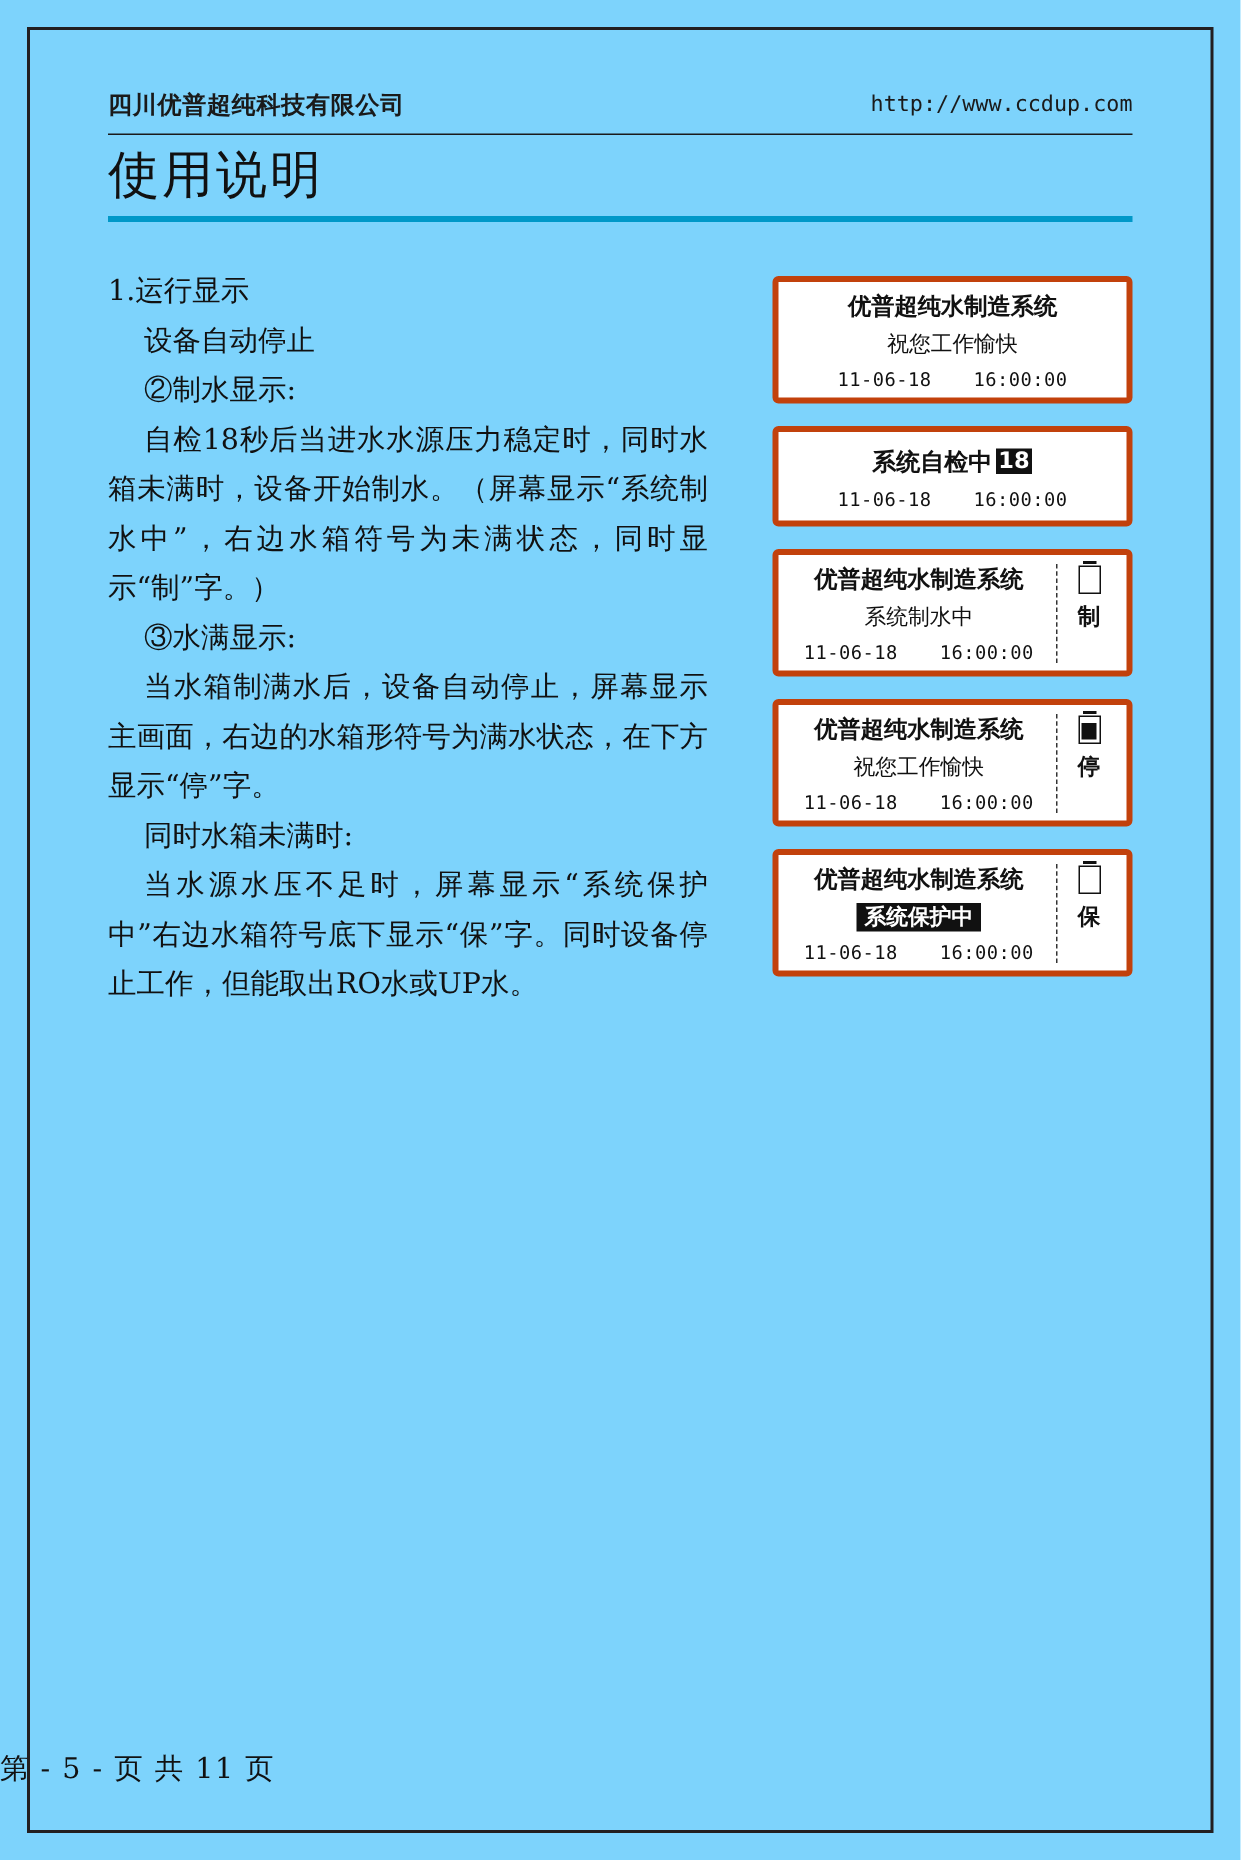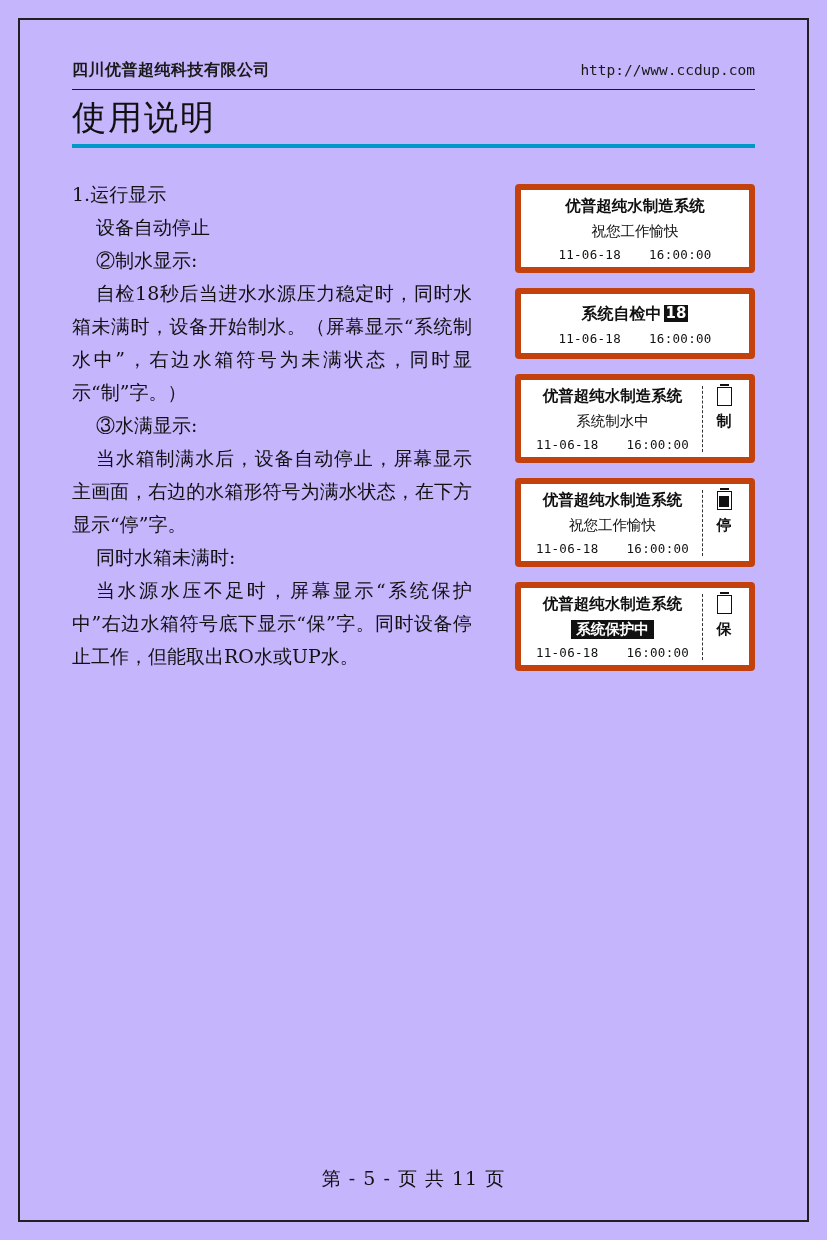--- a/index.html
+++ b/index.html
@@ -4,21 +4,21 @@
 <style>
   html, body {
     margin: 0;
     padding: 0;
     background: #ffffff;
   }
   .page {
     position: relative;
     width: 827px;
     height: 1240px;
-    background: #c4b5fd;
+    background: #7dd3fc;
     box-sizing: border-box;
     font-family: "DejaVu Sans", sans-serif;
     overflow: hidden;
   }
   .page-border {
     position: absolute;
     left: 18px;
     top: 18px;
     right: 18px;
     bottom: 18px;
@@ -107,21 +107,21 @@
   }
   
   .lcd-col {
     width: 240px;
     display: flex;
     flex-direction: column;
     gap: 15px;
     padding-top: 6px;
   }
   .lcd {
-    border: 6px solid #c2410c;
+    border: 4px solid #c2410c;
     border-radius: 4px;
     background: #fff;
     padding: 6px 8px 5px 8px;
     box-sizing: border-box;
     position: relative;
     display: flex;
   }
   .lcd-main {
     flex: 1 1 auto;
     display: flex;
@@ -232,21 +232,20 @@
     font-size: 15px;
     font-weight: bold;
     color: #111;
   }
   
   .footer {
     position: absolute;
     left: 0;
     right: 0;
     bottom: 48px;
-    text-align: center;
     font-family: "DejaVu Serif", serif;
     font-size: 19px;
     color: #111;
     letter-spacing: 1px;
   }
 </style>
 </head>
 <body>
 
 <div class="page">

